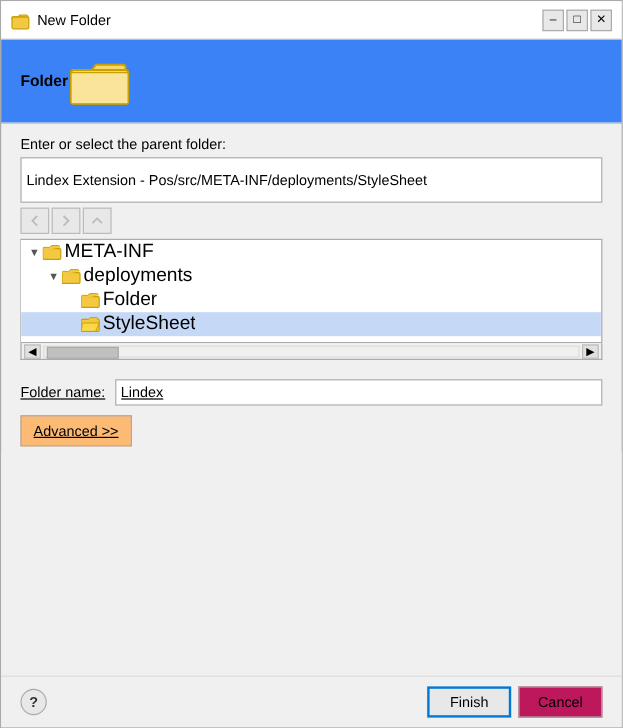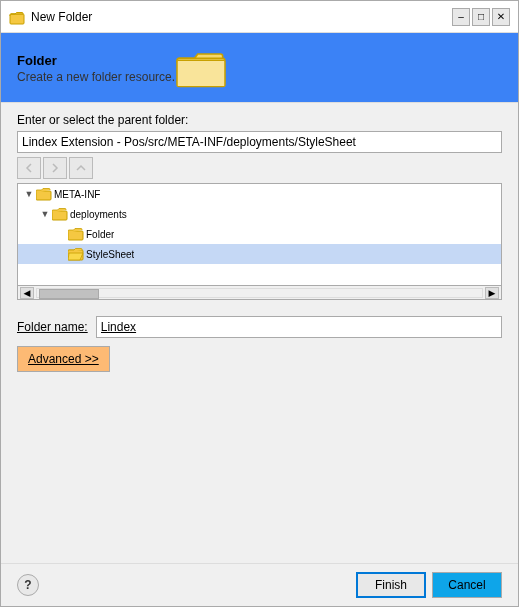--- a/index.html
+++ b/index.html
@@ -76,21 +76,21 @@
       flex: 1;
       overflow: hidden;
     }
     .field-label {
       font-size: 12px;
       color: #000;
       margin-bottom: 4px;
     }
     .path-input {
       width: 100%;
-      height: 22px;
+      height: 38px;
       border: 1px solid #aaa;
       background: #fff;
       padding: 2px 4px;
       font-size: 12px;
       color: #000;
       margin-bottom: 6px;
       outline: none;
     }
 
     .toolbar {
@@ -145,21 +145,21 @@
     .tree-icon {
       width: 16px;
       height: 14px;
       display: inline-flex;
       align-items: center;
       justify-content: center;
       flex-shrink: 0;
       margin-right: 2px;
     }
     .tree-label {
-      font-size: 10px;
+      font-size: 16px;
       color: #000;
       overflow: hidden;
       text-overflow: ellipsis;
     }
 
     .form-section {
       padding: 8px 16px 4px 16px;
       text-decoration: underline;
     }
     .form-row {
@@ -219,21 +219,21 @@
     }
     .button-group {
       display: flex;
       gap: 6px;
     }
     .dialog-btn {
       height: 26px;
       min-width: 70px;
       padding: 0 14px;
       border: 1px solid #aaa;
-      background: #0ea5e9;
+      background: #be185d;
       font-size: 12px;
       cursor: pointer;
       color: #000;
     }
     .dialog-btn.primary {
       border: 2px solid #0078d7;
       background: #e8e8e8;
     }
 
     
@@ -257,21 +257,20 @@
     <div class="title-bar-controls">
       <button class="title-btn">–</button>
       <button class="title-btn">□</button>
       <button class="title-btn close">✕</button>
     </div>
   </div>
 
   <div style="padding: 12px 16px 10px 16px; background: #3b82f6; border-bottom: 1px solid #ddd; display: flex; justify-content: flex-start; align-items: center;">
     <div>
       <div class="header-title">Folder</div>
-      <div class="header-subtitle">Create a new folder resource.</div>
     </div>
     <div>
       <svg viewBox="0 0 48 40" width="52" height="44">
         <rect x="2" y="12" width="44" height="26" rx="2" fill="#f5d76e" stroke="#c8a000" stroke-width="1.5"></rect>
         <path d="M2 16 L2 14 Q2 12 4 12 L18 12 L21 8 L42 8 Q44 8 44 10 L44 12 L4 12" fill="#f5d76e" stroke="#c8a000" stroke-width="1.5"></path>
         <rect x="2" y="14" width="44" height="24" rx="1" fill="#f9e49a" stroke="#c8a000" stroke-width="1"></rect>
       </svg>
     </div>
   </div>
 

